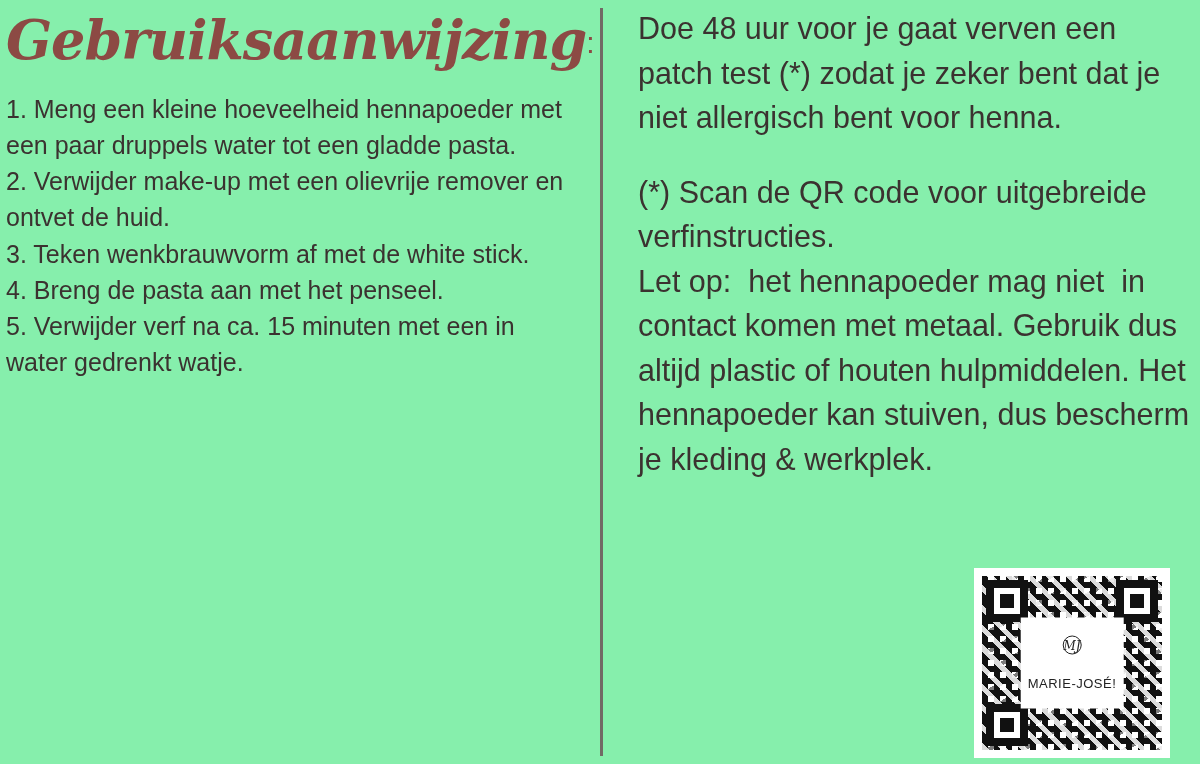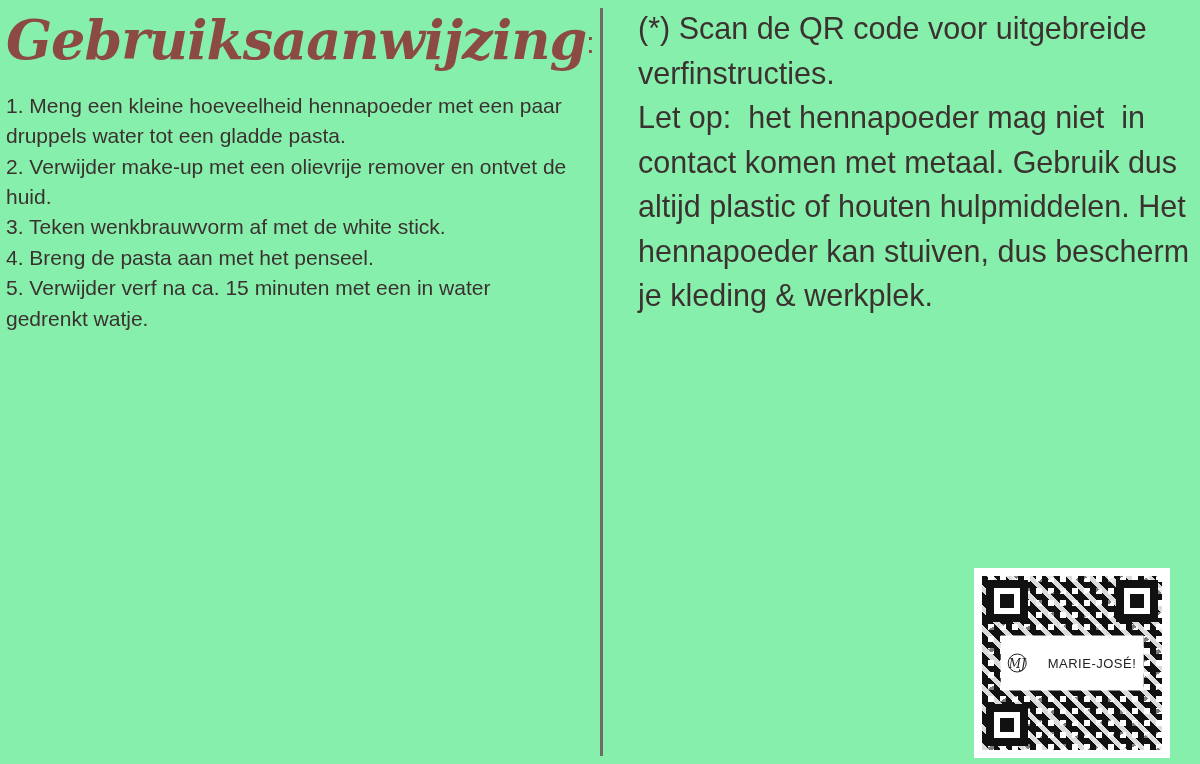--- a/index.html
+++ b/index.html
@@ -57,21 +57,21 @@
   .heading .colon {
     font-family: "Liberation Sans", sans-serif;
     font-style: normal;
     font-weight: 400;
     font-size: 30px;
     color: #8c4a44;
     vertical-align: 6px;
   }
   .body-text {
     font-family: "Liberation Sans", sans-serif;
-    font-size: 21px;
+    font-size: 25px;
     line-height: 1.45;
     color: #3b3230;
     margin: 0;
     white-space: pre-wrap;
   }
   .body-text.right {
     font-size: 30.5px;
     line-height: 1.46;
   }
   .para {
@@ -131,20 +131,21 @@
     left: 50%;
     top: 50%;
     transform: translate(-50%, -50%);
     background: #fff;
     padding: 18px 7px;
     z-index: 4;
     display: flex;
     align-items: center;
     gap: 21px;
     white-space: nowrap;
+    flex-direction: column;
   }
   .qr-logo-mark {
     font-family: "DejaVu Serif", serif;
     font-style: italic;
     font-size: 12px;
     color: #222;
     border: 1px solid #222;
     border-radius: 50%;
     width: 17px;
     height: 17px;
@@ -170,20 +171,21 @@
     <p class="body-text">1. Meng een kleine hoeveelheid hennapoeder met een paar druppels water tot een gladde pasta.
 2. Verwijder make-up met een olievrije remover en ontvet de huid.
 3. Teken wenkbrauwvorm af met de white stick.
 4. Breng de pasta aan met het penseel.
 5. Verwijder verf na ca. 15 minuten met een in water gedrenkt watje.</p>
   </div>
 
   <div class="divider"></div>
 
   <div class="col col-right">
+    <p class="body-text right para">Doe 48 uur voor je gaat verven een patch test (*) zodat je zeker bent dat je niet allergisch bent voor henna.</p>
     <p class="body-text right para tight">(*) Scan de QR code voor uitgebreide verfinstructies.</p>
     <p class="body-text right para">Let op:  het hennapoeder mag niet  in contact komen met metaal. Gebruik dus altijd plastic of houten hulpmiddelen. Het hennapoeder kan stuiven, dus bescherm je kleding &amp; werkplek.</p>
 
     <div class="qr-wrap">
       <div class="qr">
         <div class="finder tl"></div>
         <div class="finder tr"></div>
         <div class="finder bl"></div>
         <div class="qr-logo">
           <span class="qr-logo-mark">MJ</span>

